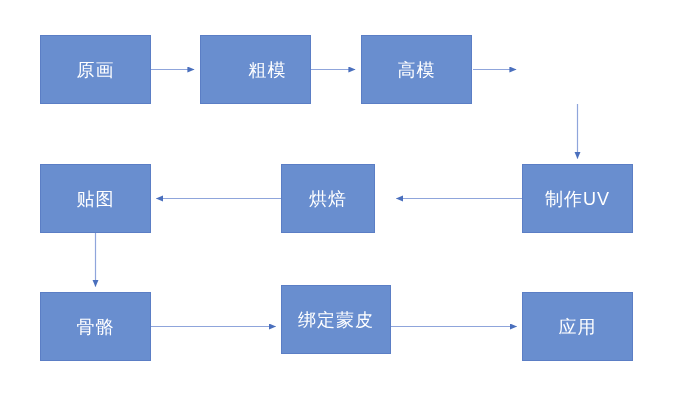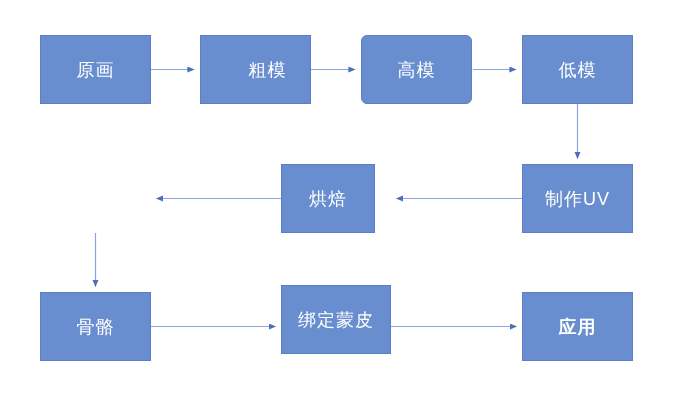--- a/index.html
+++ b/index.html
@@ -35,30 +35,30 @@
     display:flex;align-items:center;justify-content:center;
     color:var(--node-text);
     font-size:18px;
     letter-spacing:1px;
     cursor:default;
     user-select:none;
   }
   
   .n0{left:40px; top:35px;}
   .n1{left:200px;top:35px;padding-left:24px;}
-  .n2{left:361px;top:35px;border-radius:6px;}
+  .n2{left:361px;top:35px;}
   .n3{left:522px;top:35px;}
   
   .n4{left:40px; top:164px;}
   .n5{left:281px;top:164px;width:94px;}
   .n6{left:522px;top:164px;justify-content:center;}
   
   .n7{left:40px; top:292px;}
   .n8{left:281px;top:285px;width:110px;}
-  .n9{left:522px;top:292px;font-weight:bold;}
+  .n9{left:522px;top:292px;}
 </style>
 </head>
 <body>
 
 <div class="page">
 
   <svg class="edges" viewBox="0 0 677 407" xmlns="http://www.w3.org/2000/svg">
     <defs>
       <marker id="ah" markerWidth="8" markerHeight="8" refX="5.5" refY="2.5" orient="auto">
         <path class="arrowhead-path" d="M0,0 L6,2.5 L0,5 Z"></path>
@@ -77,22 +77,22 @@
 
   <div class="node n0">
     <span>原画</span>
   </div>
   <div class="node n1">
     <span>粗模</span>
   </div>
   <div class="node n2">
     <span>高模</span>
   </div>
-  <div class="node n3">
-    <span>低模</span>
+  <div class="node n4">
+    <span>贴图</span>
   </div>
   <div class="node n5">
     <span>烘焙</span>
   </div>
   <div class="node n6">
     <span>制作UV</span>
   </div>
   <div class="node n7">
     <span>骨骼</span>
   </div>

